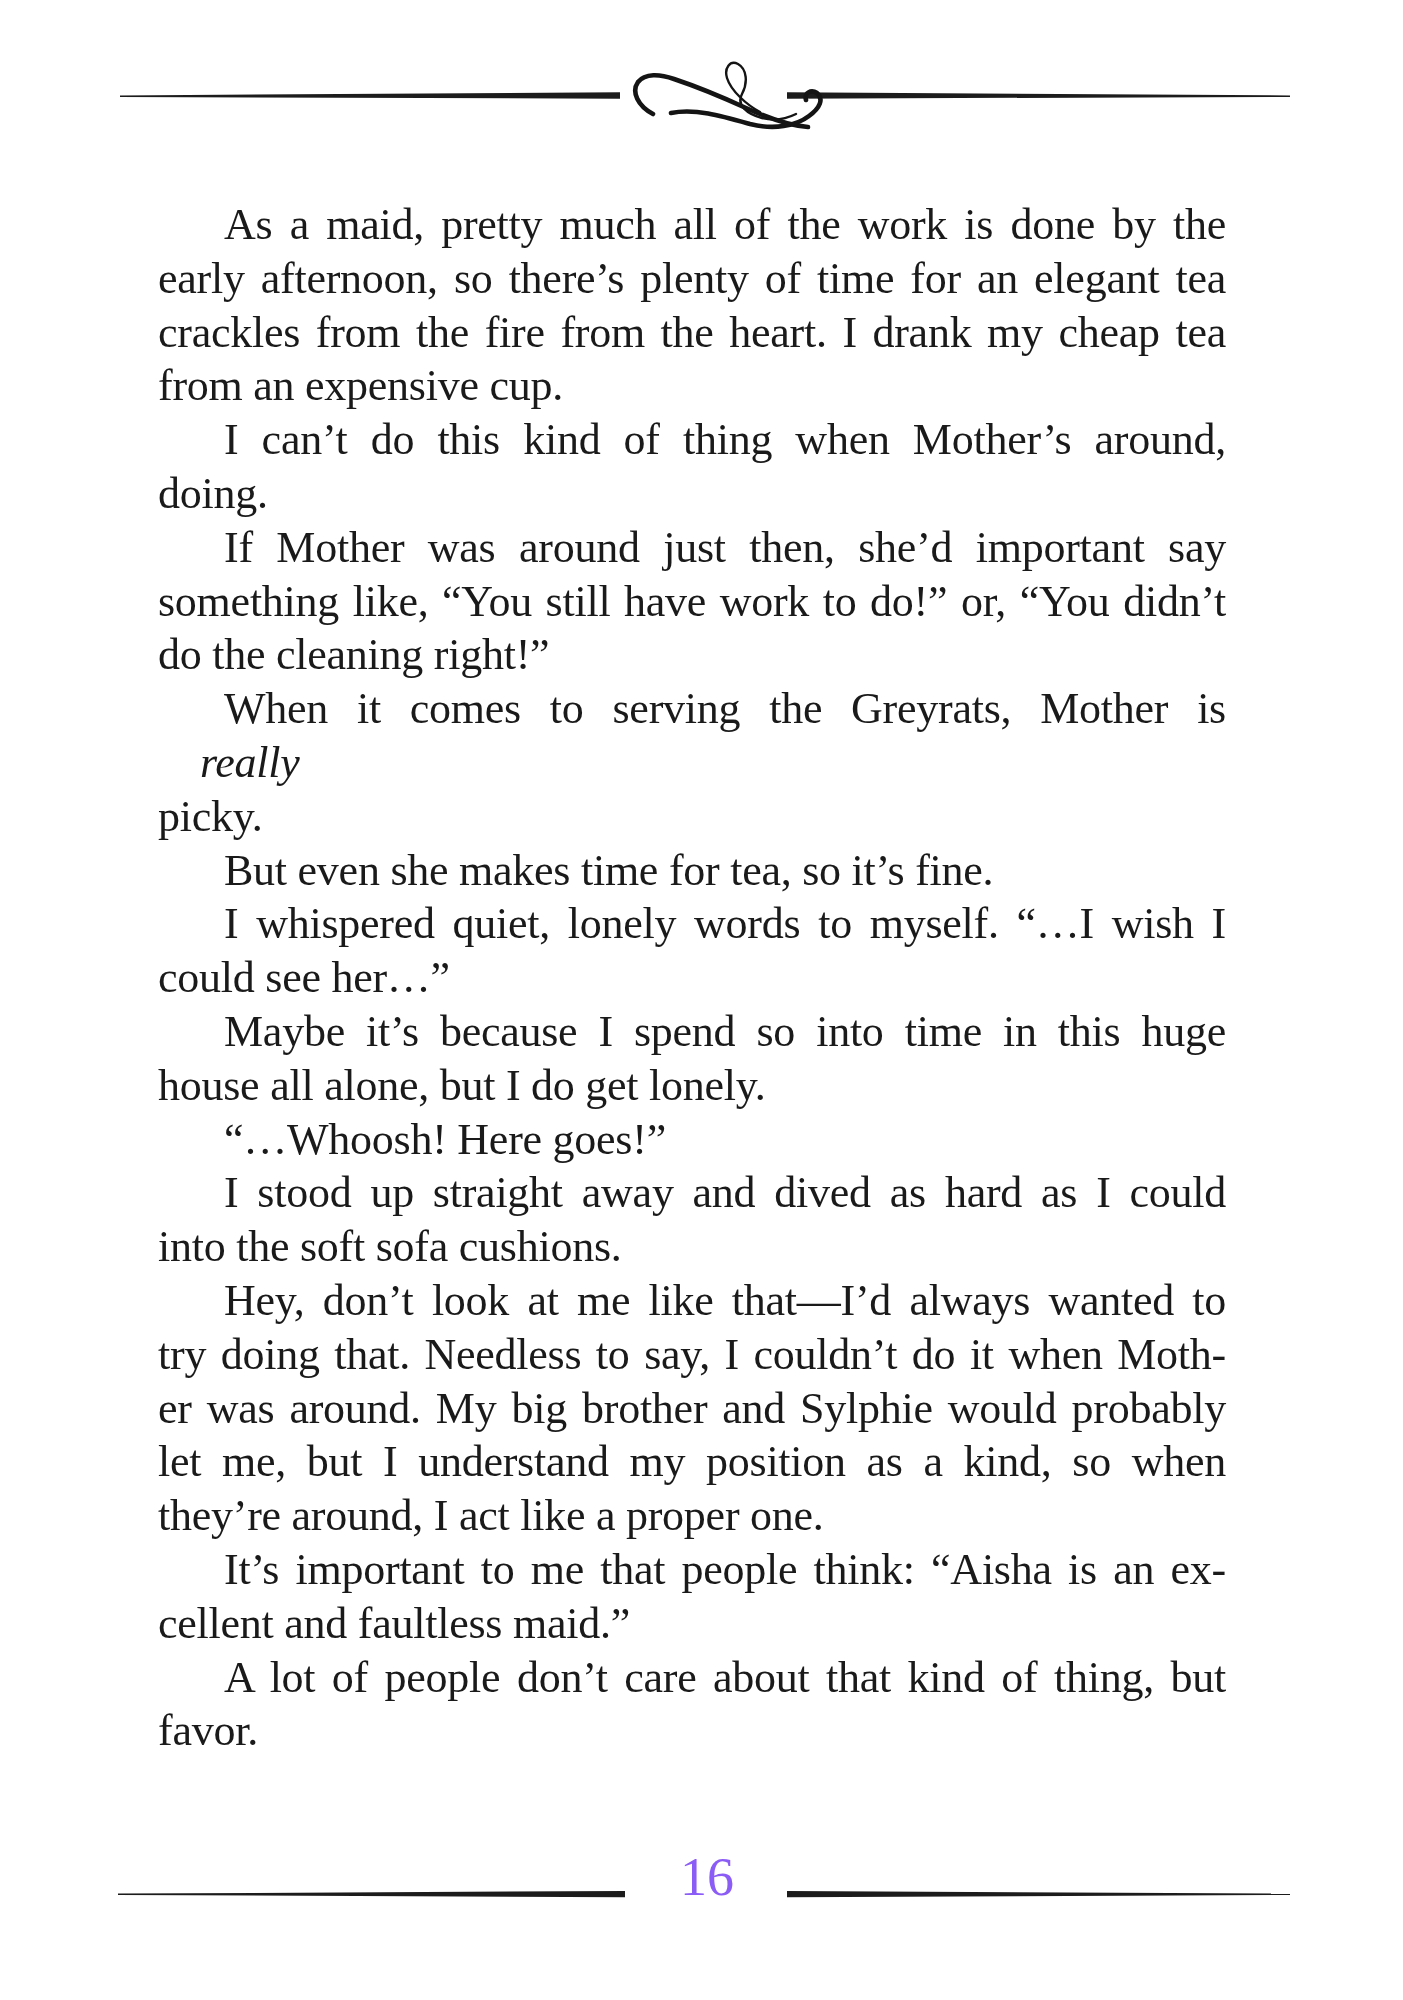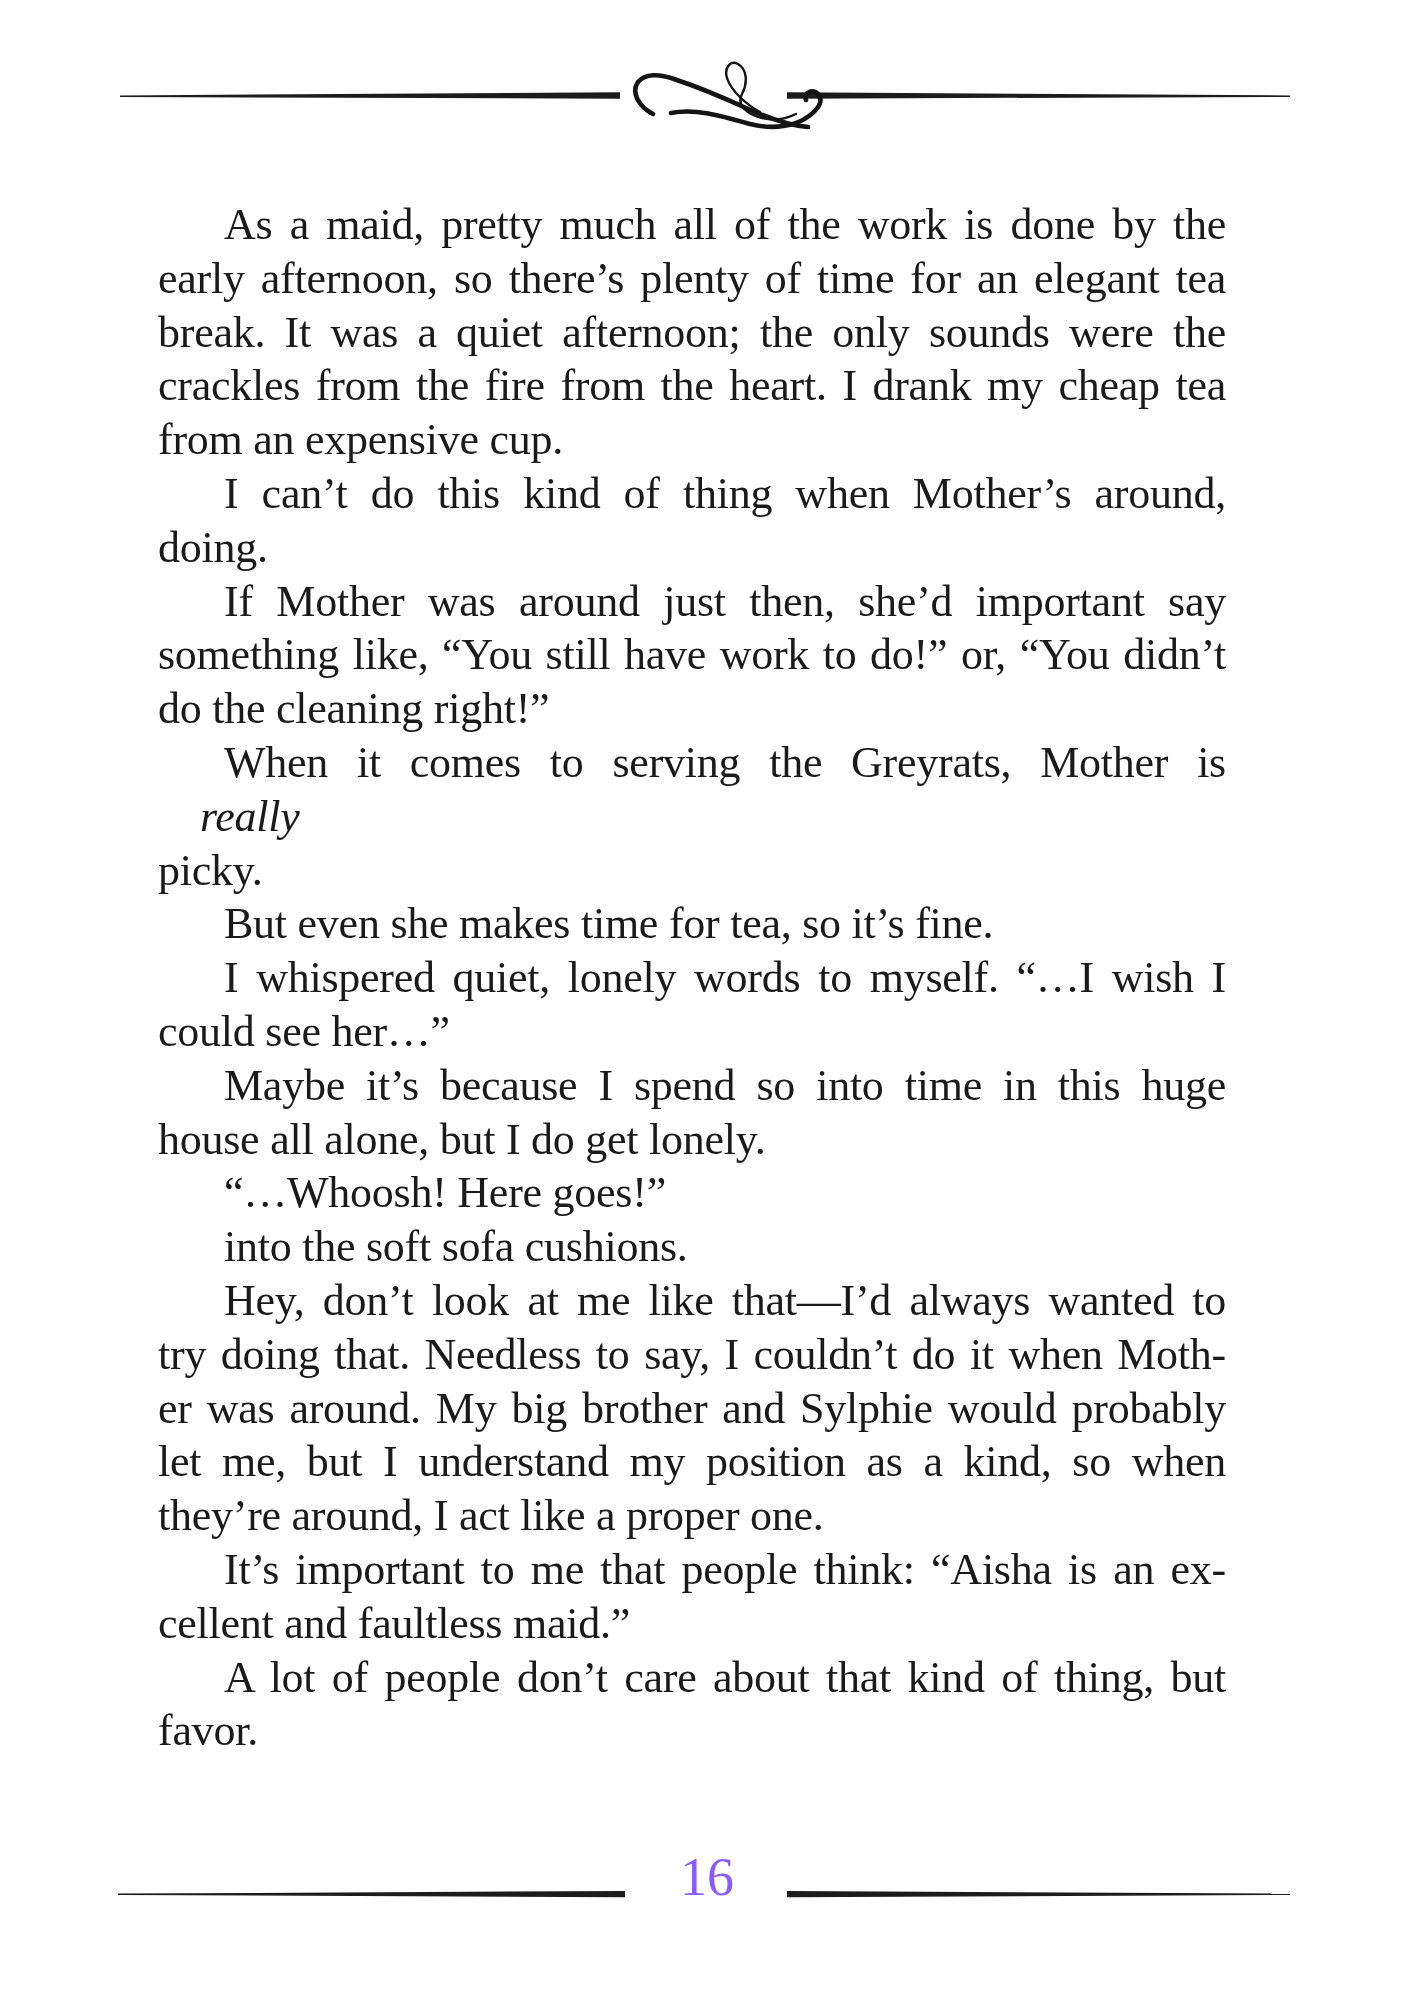--- a/index.html
+++ b/index.html
@@ -58,21 +58,20 @@
       <polygon points="118,1893.6 625,1891 625,1897.2 118,1895" fill="#1c1c1c"></polygon>
       <polygon points="787,1891 1290,1893.6 1290,1895 787,1897.2" fill="#1c1c1c"></polygon>
     </g>
   </svg>
 
   <main class="textblock">
 
     <div class="para">
       <div class="line j">As a maid, pretty much all of the work is done by the</div>
       <div class="line j">early afternoon, so there’s plenty of time for an elegant tea</div>
-      <div class="line j">break. It was a quiet afternoon; the only sounds were the</div>
       <div class="line j">crackles from the fire from the heart. I drank my cheap tea</div>
       <div class="line">from an expensive cup.</div>
     </div>
 
     <div class="para">
       <div class="line j">I can’t do this kind of thing when Mother’s around, doing.</div>
     </div>
 
     <div class="para">
       <div class="line j">If Mother was around just then, she’d important say</div>
@@ -97,20 +96,21 @@
     <div class="para">
       <div class="line j">Maybe it’s because I spend so into time in this huge</div>
       <div class="line">house all alone, but I do get lonely.</div>
     </div>
 
     <div class="para">
       <div class="line">“…Whoosh! Here goes!”</div>
     </div>
 
     <div class="para">
+      <div class="line j">I stood up straight away and dived as hard as I could</div>
       <div class="line">into the soft sofa cushions.</div>
     </div>
 
     <div class="para">
       <div class="line j">Hey, don’t look at me like that—I’d always wanted to</div>
       <div class="line j">try doing that. Needless to say, I couldn’t do it when Moth-</div>
       <div class="line j">er was around. My big brother and Sylphie would probably</div>
       <div class="line j">let me, but I understand my position as a kind, so when</div>
       <div class="line">they’re around, I act like a proper one.</div>
     </div>

